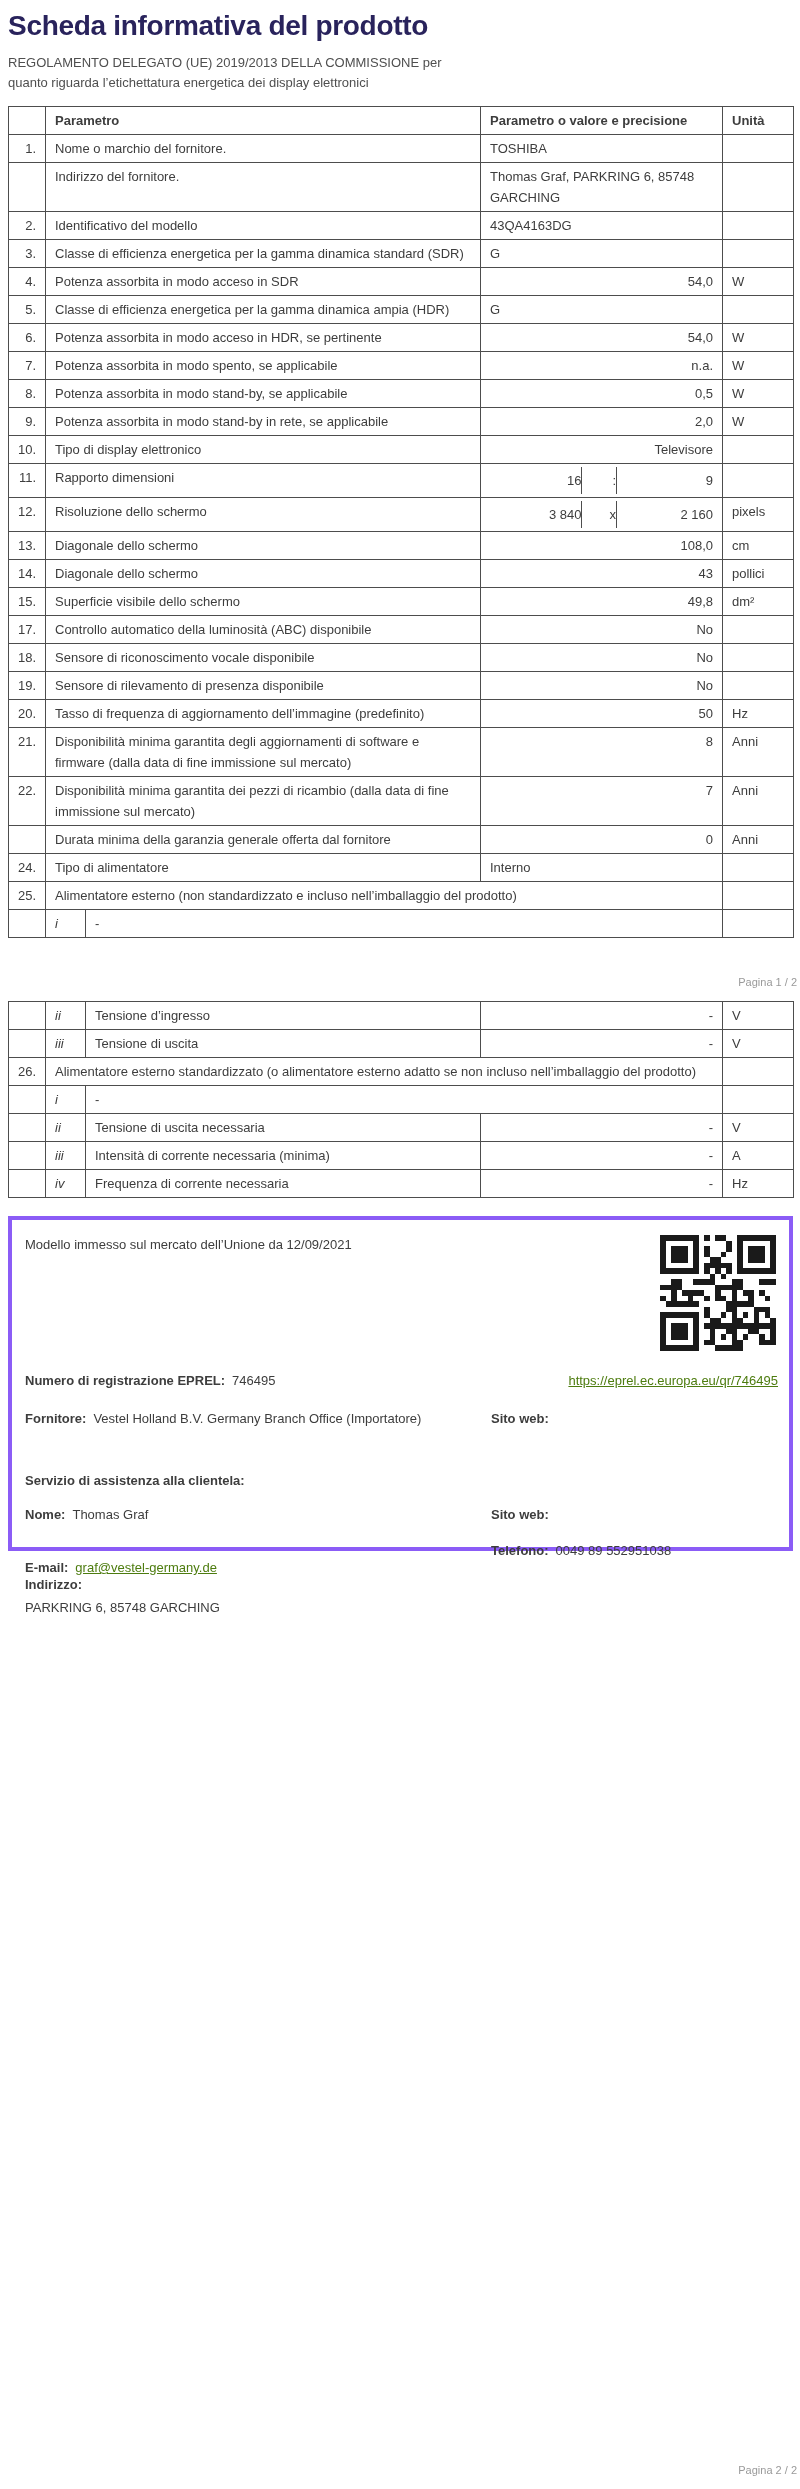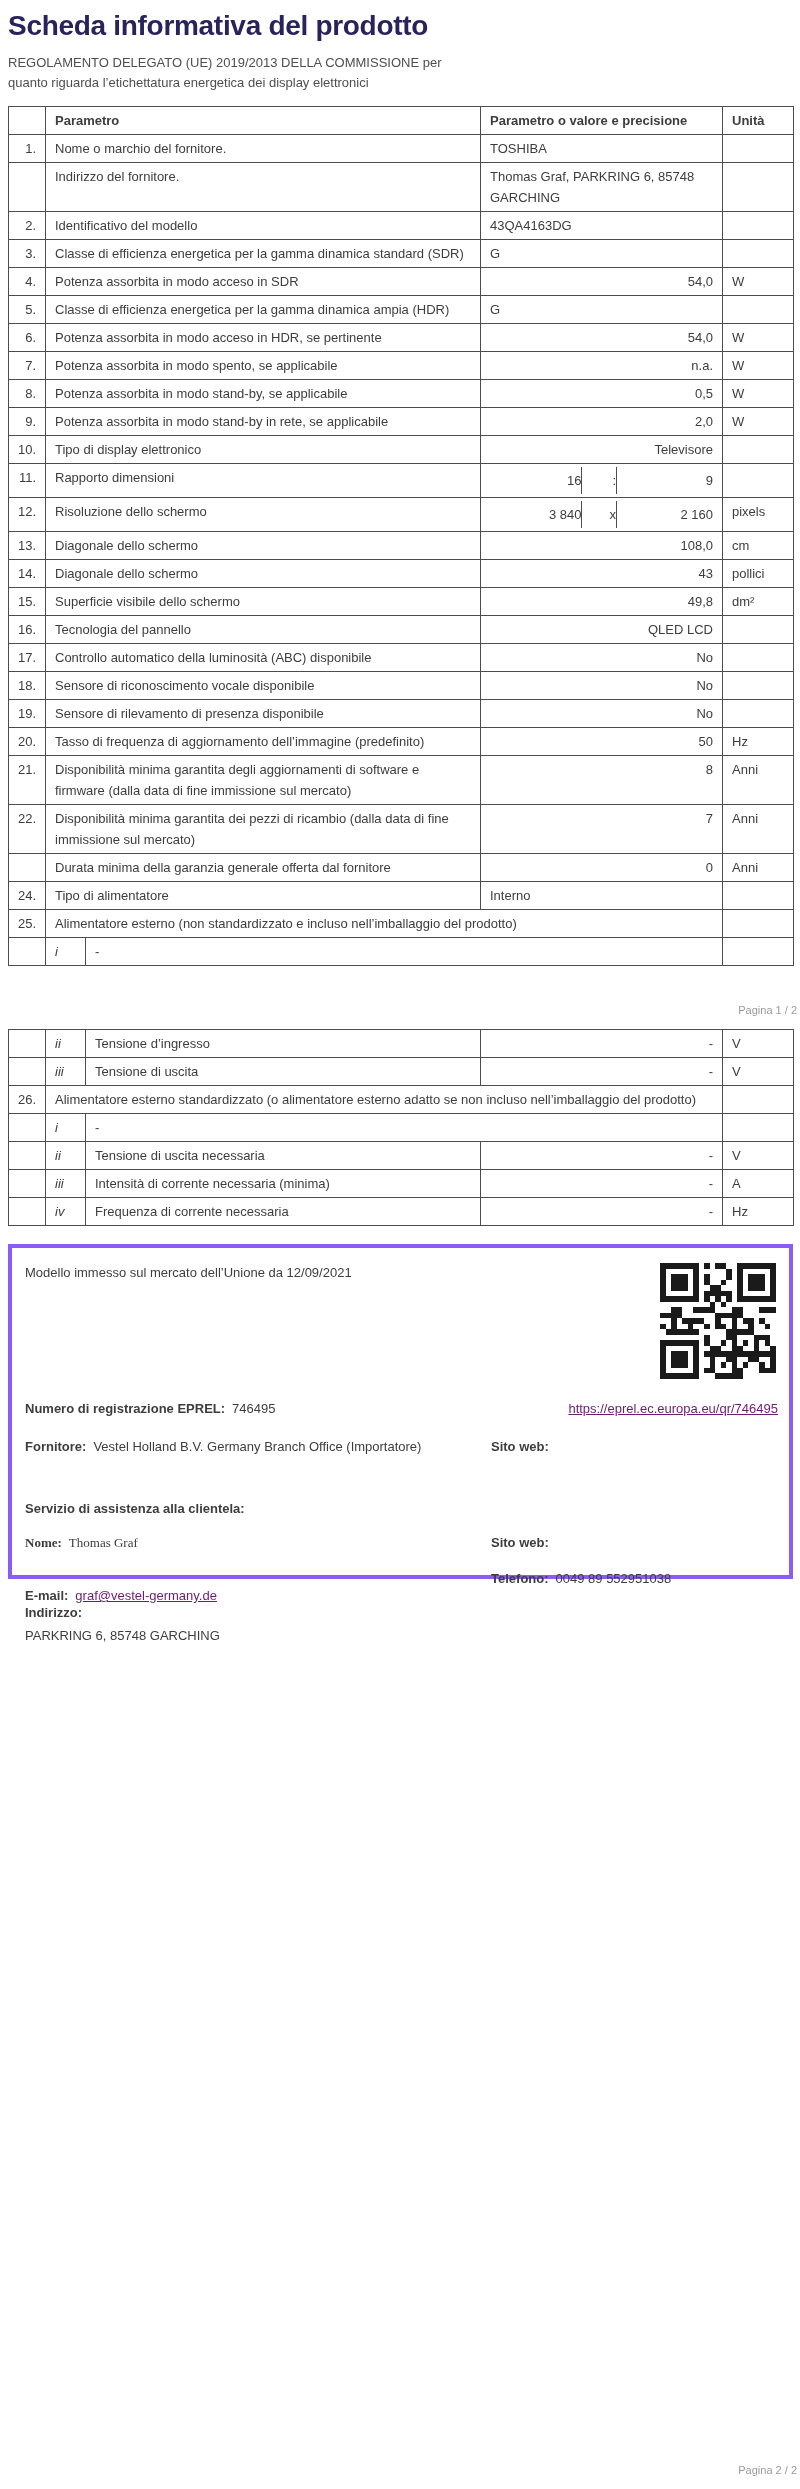--- a/index.html
+++ b/index.html
@@ -38,21 +38,21 @@
   .triple .t2 { flex:1; }
   .pgfoot { width:797px; text-align:right; font-size:11px; color:#9a9a9a; }
   #footer1 { margin-top:38px; }
   #footer2 { position:absolute; top:2464px; right:3px; }
   #infobox {
     margin:18px 0 0 8px; width:785px; height:335px; border:4px solid #8b5cf6;
     position:relative; font-size:13px; line-height:1.45;
   }
   .ib-row { position:absolute; }
   .lbl { font-weight:bold; margin-right:7px; }
-  .link { color:#701a75; text-decoration:underline; cursor:pointer; }
+  .link { color:#4d7c0f; text-decoration:underline; cursor:pointer; }
   #qr { position:absolute; top:15px; right:13px; width:116px; height:116px; }
   #qr svg { display:block; }
 </style>
 </head>
 <body>
 
 <div id="page">
 
   <h1 class="title">Scheda informativa del prodotto</h1>
   <div class="subtitle">REGOLAMENTO DELEGATO (UE) 2019/2013 DELLA COMMISSIONE per quanto riguarda l’etichettatura energetica dei display elettronici</div>
@@ -172,26 +172,20 @@
           <td class="num">14.</td>
           <td class="label" colspan="2">Diagonale dello schermo</td>
           <td class="val r">43</td>
           <td class="unit">pollici</td>
         </tr>
         <tr>
           <td class="num">15.</td>
           <td class="label" colspan="2">Superficie visibile dello schermo</td>
           <td class="val r">49,8</td>
           <td class="unit">dm²</td>
-        </tr>
-        <tr>
-          <td class="num">16.</td>
-          <td class="label" colspan="2">Tecnologia del pannello</td>
-          <td class="val r">QLED LCD</td>
-          <td class="unit"></td>
         </tr>
         <tr>
           <td class="num">17.</td>
           <td class="label" colspan="2">Controllo automatico della luminosità (ABC) disponibile</td>
           <td class="val r">No</td>
           <td class="unit"></td>
         </tr>
         <tr>
           <td class="num">18.</td>
           <td class="label" colspan="2">Sensore di riconoscimento vocale disponibile</td>
@@ -545,21 +539,21 @@
     </div>
     <a class="ib-row link" style="top:152px; right:11px;">https://eprel.ec.europa.eu/qr/746495</a>
 
     <div class="ib-row" style="top:190px; left:13px; width:452px;">
       <span class="lbl">Fornitore:</span><span>Vestel Holland B.V. Germany Branch Office (Importatore)</span>
     </div>
     <div class="ib-row lbl" style="top:190px; left:479px;">Sito web:</div>
 
     <div class="ib-row lbl" style="top:252px; left:13px;">Servizio di assistenza alla clientela:</div>
 
-    <div class="ib-row" style="top:286px; left:13px;font-family:Liberation Serif, serif;">
+    <div class="ib-row" style="top:286px; left:13px;">
       <span class="lbl">Nome:</span><span>Thomas Graf</span>
     </div>
     <div class="ib-row lbl" style="top:286px; left:479px;">Sito web:</div>
 
     <div class="ib-row" style="top:339px; left:13px;">
       <span class="lbl">E-mail:</span><a class="link">graf@vestel-germany.de</a>
     </div>
     <div class="ib-row" style="top:322px; left:479px;">
       <span class="lbl">Telefono:</span><span>0049 89 552951038</span>
     </div>

